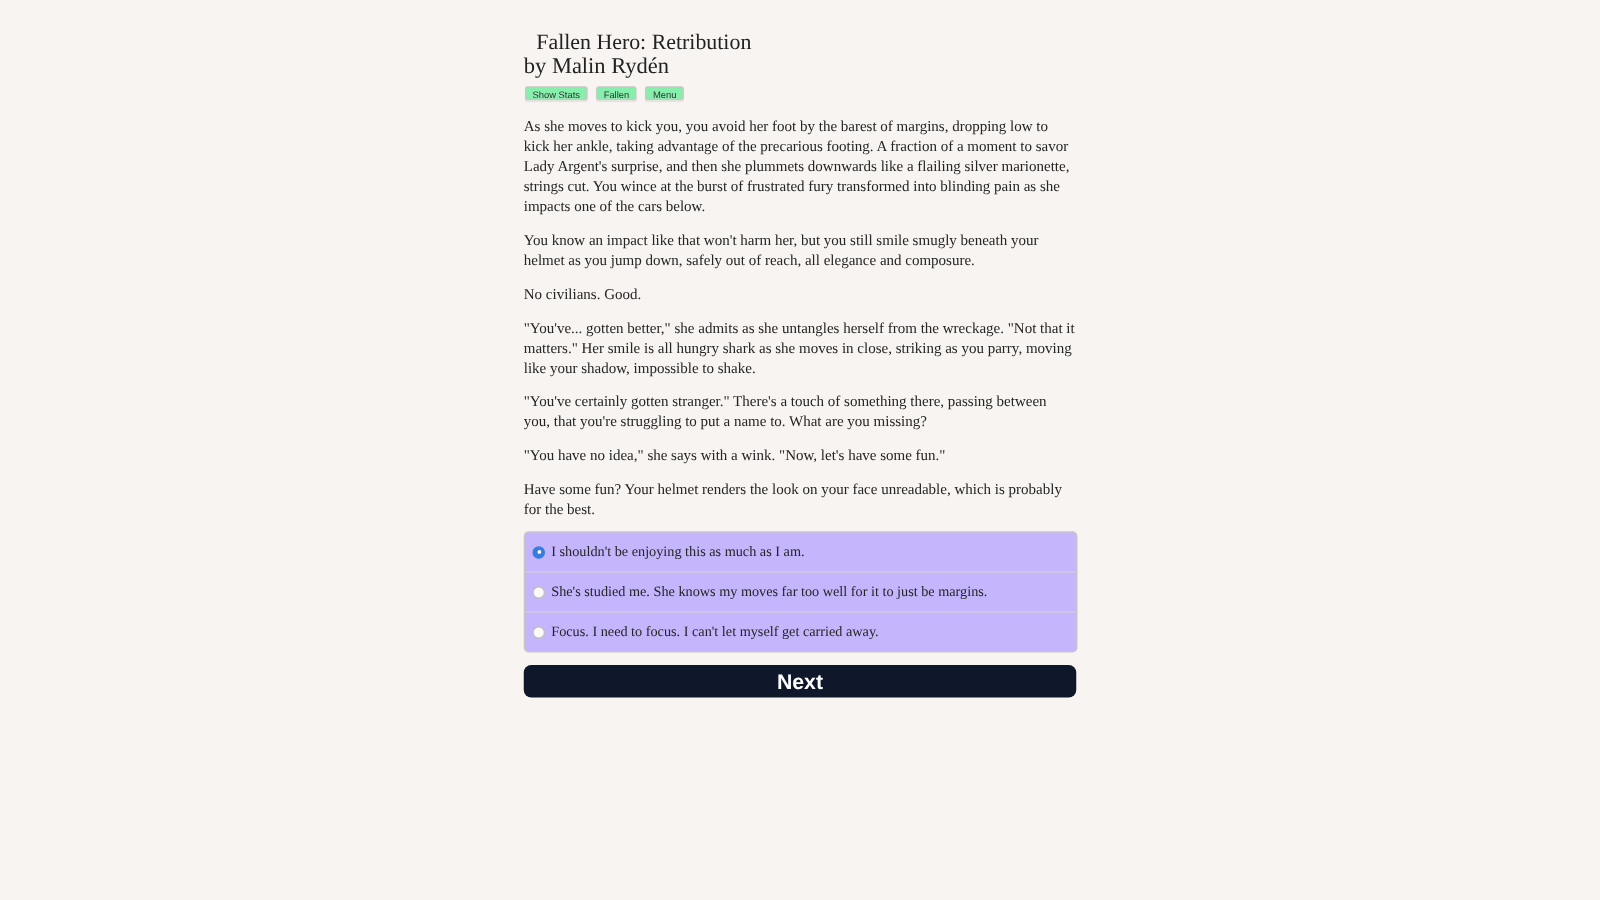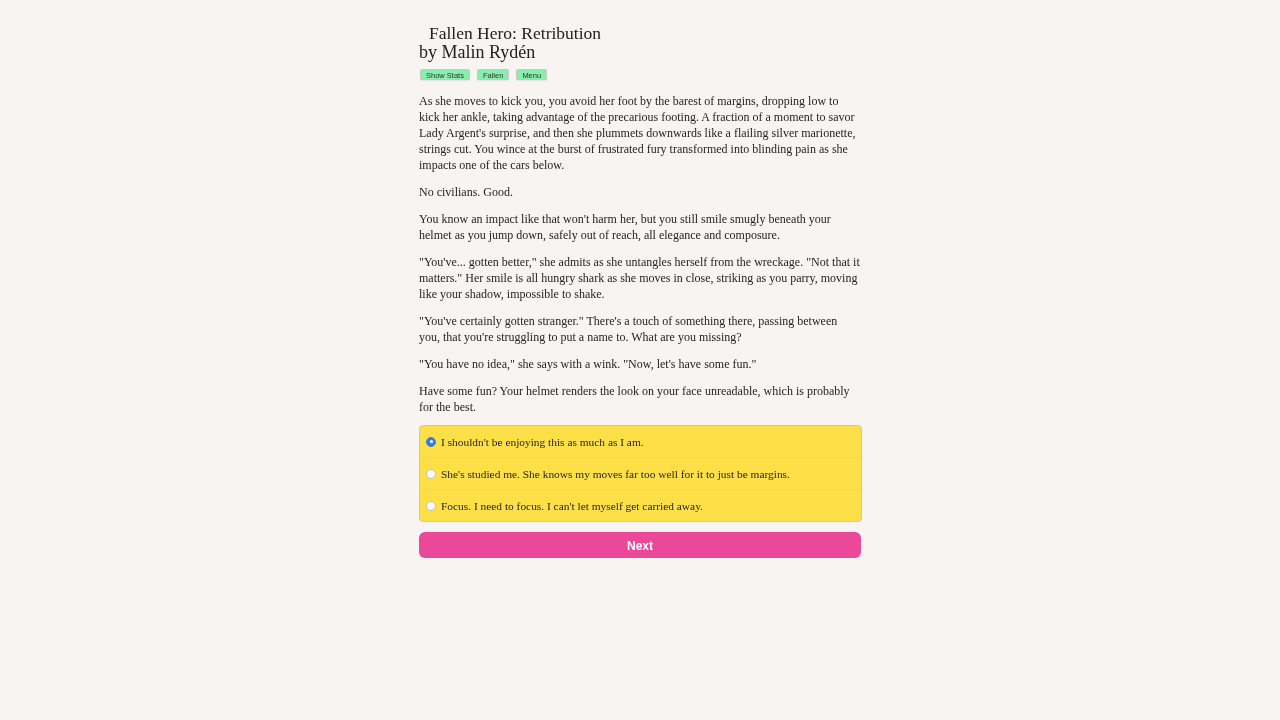--- a/index.html
+++ b/index.html
@@ -70,21 +70,21 @@
       margin: 0 0 11px 0;
       color: #252525;
     }
     .choices {
       position: absolute;
       top: 425px;
       left: 0;
       width: 441px;
       border: 1px solid #c9c5c2;
       border-radius: 4px;
-      background: #fde047;
+      background: #c4b5fd;
       overflow: hidden;
     }
     .choice {
       height: 31px;
       display: flex;
       align-items: center;
       padding-left: 6px;
       border-top: 1px solid #d4d0cc;
       cursor: pointer;
     }
@@ -119,25 +119,25 @@
       font-size: 11.4px;
       color: #252525;
     }
     .next-btn {
       position: absolute;
       top: 532px;
       left: 0;
       width: 442px;
       height: 26px;
       border-radius: 6px;
-      background: #ec4899;
+      background: #0f172a;
       color: #fff;
       font-family: "Liberation Sans", "DejaVu Sans", sans-serif;
       font-weight: bold;
-      font-size: 12px;
+      font-size: 17px;
       text-align: center;
       line-height: 26px;
       border: none;
       cursor: pointer;
     }
   </style>
 </head>
 <body>
 
 <div class="container">
@@ -145,22 +145,22 @@
   <div class="author">by Malin Rydén</div>
 
   <div class="toolbar">
     <button class="tbtn">Show Stats</button>
     <button class="tbtn">Fallen</button>
     <button class="tbtn">Menu</button>
   </div>
 
   <div class="story">
     <p>As she moves to kick you, you avoid her foot by the barest of margins, dropping low to kick her ankle, taking advantage of the precarious footing. A fraction of a moment to savor Lady Argent's surprise, and then she plummets downwards like a flailing silver marionette, strings cut. You wince at the burst of frustrated fury transformed into blinding pain as she impacts one of the cars below.</p>
+    <p>You know an impact like that won't harm her, but you still smile smugly beneath your helmet as you jump down, safely out of reach, all elegance and composure.</p>
     <p>No civilians. Good.</p>
-    <p>You know an impact like that won't harm her, but you still smile smugly beneath your helmet as you jump down, safely out of reach, all elegance and composure.</p>
     <p>"You've... gotten better," she admits as she untangles herself from the wreckage. "Not that it matters." Her smile is all hungry shark as she moves in close, striking as you parry, moving like your shadow, impossible to shake.</p>
     <p>"You've certainly gotten stranger." There's a touch of something there, passing between you, that you're struggling to put a name to. What are you missing?</p>
     <p>"You have no idea," she says with a wink. "Now, let's have some fun."</p>
     <p>Have some fun? Your helmet renders the look on your face unreadable, which is probably for the best.</p>
   </div>
 
   <div class="choices">
     <label class="choice">
       <span class="radio checked"></span>
       <span class="choice-label">I shouldn't be enjoying this as much as I am.</span>

